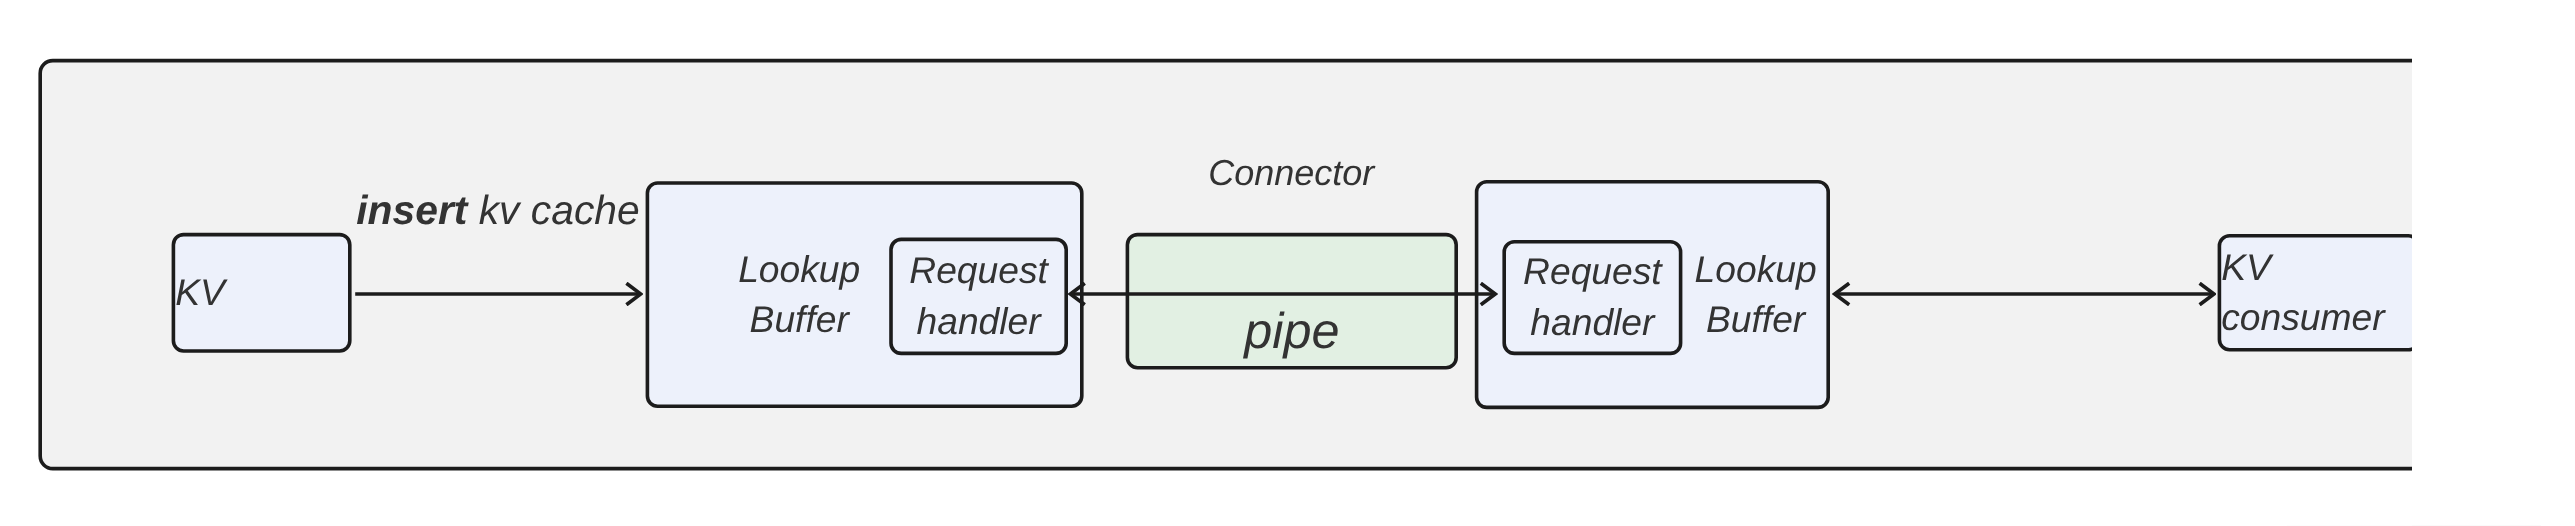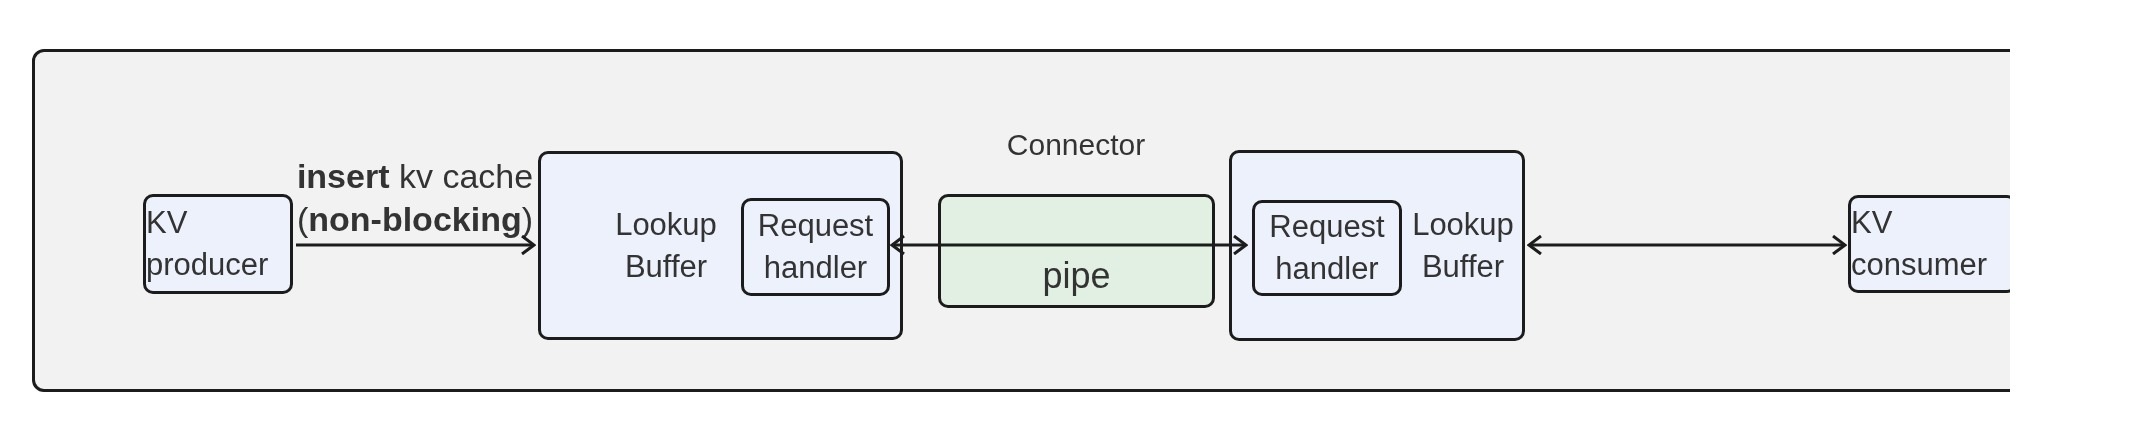--- a/index.html
+++ b/index.html
@@ -15,20 +15,21 @@
     background: var(--page-bg);
     font-family: "Liberation Sans", sans-serif;
     color: var(--text-color);
   }
   .stage {
     position: relative;
     width: 2010px;
     height: 438px;
     background: var(--page-bg);
     overflow: hidden;
+    font-style: italic;
   }
   .outer {
     position: absolute;
     left: 32px; top: 49px;
     width: 2088px; height: 343px;
     box-sizing: border-box;
     background: var(--container-fill);
     border: 3px solid var(--border-color);
     border-radius: 12px;
   }
@@ -81,21 +82,21 @@
     position: absolute;
     box-sizing: border-box;
     background: var(--pipe-fill);
     border: 3px solid var(--border-color);
     border-radius: 10px;
   }
   .pipe-label {
     position: absolute;
     left: 0; right: 0; bottom: 8px;
     text-align: center;
-    font-size: 36px;
+    font-size: 42px;
     line-height: 42px;
   }
   .edge-label {
     position: absolute;
     text-align: center;
     font-size: 34px;
     line-height: 43px;
     white-space: nowrap;
   }
   .edge-label .b { font-weight: 700; }
@@ -123,21 +124,20 @@
 <body>
 
 <div class="stage">
 
   <div class="outer">
     <div class="title">Connector</div>
   </div>
 
   <div class="node" id="kv-producer">
     <div class="line">KV</div>
-    <div class="line">producer</div>
   </div>
 
   <div class="node buffer" id="lb-left">
     <div class="vlabel" id="lb-left-label">
       <div class="line">Lookup</div>
       <div class="line">Buffer</div>
     </div>
     <div class="subnode" id="rh-left">
       <div class="line">Request</div>
       <div class="line">handler</div>
@@ -159,21 +159,20 @@
     </div>
   </div>
 
   <div class="node" id="kv-consumer">
     <div class="line">KV</div>
     <div class="line">consumer</div>
   </div>
 
   <div class="edge-label" id="insert-label">
     <div><span class="b">insert</span><span> kv cache</span></div>
-    <div><span>(</span><span class="b">non-blocking</span><span>)</span></div>
   </div>
 
   <div class="edge-label" id="drop-label">
   </div>
 
   <svg class="arrows" width="2146" height="438" viewBox="0 0 2146 438" aria-hidden="true">
     <defs>
       <marker id="arrowV" viewBox="-14 -10 16 20" refX="0" refY="0" markerWidth="16" markerHeight="20" markerUnits="userSpaceOnUse" orient="auto-start-reverse">
         <path class="mk" d="M -12 -9 L 0 0 L -12 9"></path>
       </marker>

